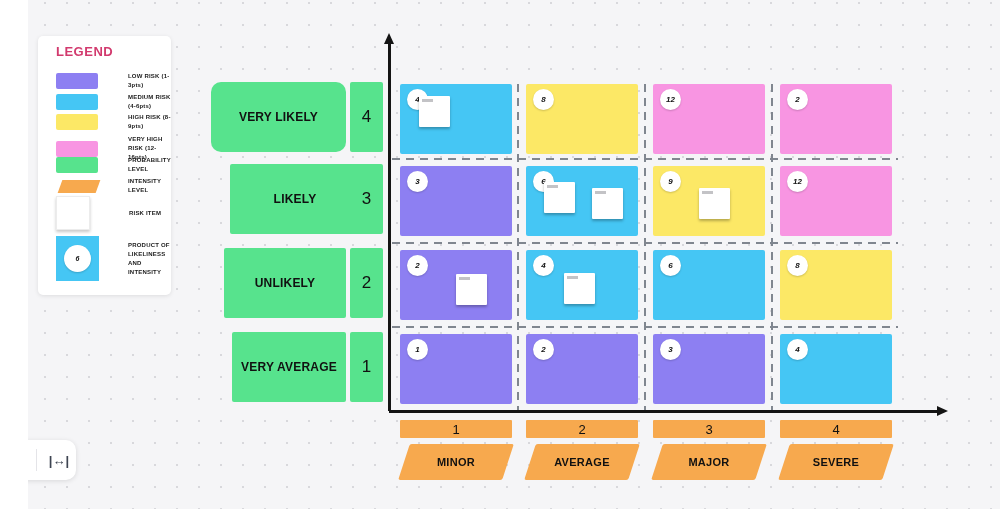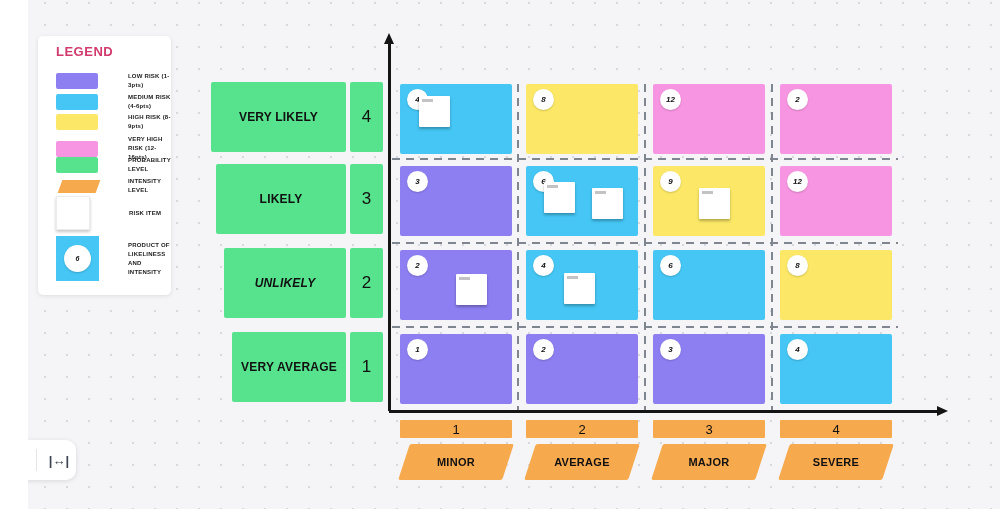--- a/index.html
+++ b/index.html
@@ -145,25 +145,25 @@
   <div class="axis-head-right"></div>
 
   <div class="dash-h" style="left:364px;top:158px;width:506px;"></div>
   <div class="dash-h" style="left:364px;top:242px;width:506px;"></div>
   <div class="dash-h" style="left:364px;top:326px;width:506px;"></div>
   <div class="dash-v" style="left:489px;top:84px;height:326px;"></div>
   <div class="dash-v" style="left:616px;top:84px;height:326px;"></div>
   <div class="dash-v" style="left:743px;top:84px;height:326px;"></div>
 
   <div id="row-labels">
-      <div class="row-label" style="left: 183px; top: 82px; width: 135px; height: 70px; background: rgb(87, 227, 141);">VERY LIKELY</div>
+      <div class="row-label" style="left: 183px; top: 82px; width: 135px; height: 70px; background: rgb(87, 227, 141); border-radius: 10px;">VERY LIKELY</div>
       <div class="row-num" style="left: 322px; top: 82px; width: 33px; height: 70px; background: rgb(87, 227, 141);">4</div>
-      <div class="row-label" style="left: 188px; top: 164px; width: 130px; height: 70px; background: rgb(87, 227, 141);">LIKELY</div>
+      <div class="row-label" style="left: 202px; top: 164px; width: 130px; height: 70px; background: rgb(87, 227, 141);">LIKELY</div>
       <div class="row-num" style="left: 322px; top: 164px; width: 33px; height: 70px; background: rgb(87, 227, 141);">3</div>
-      <div class="row-label" style="left: 196px; top: 248px; width: 122px; height: 70px; background: rgb(87, 227, 141); font-style: italic;">UNLIKELY</div>
+      <div class="row-label" style="left: 196px; top: 248px; width: 122px; height: 70px; background: rgb(87, 227, 141);">UNLIKELY</div>
       <div class="row-num" style="left: 322px; top: 248px; width: 33px; height: 70px; background: rgb(87, 227, 141);">2</div>
       <div class="row-label" style="left: 204px; top: 332px; width: 114px; height: 70px; background: rgb(87, 227, 141);">VERY AVERAGE</div>
       <div class="row-num" style="left: 322px; top: 332px; width: 33px; height: 70px; background: rgb(87, 227, 141);">1</div>
     </div>
   <div id="grid">
       <div class="cell" style="left: 372px; top: 84px; width: 112px; height: 70px; background: rgb(69, 198, 244);">
         <div class="badge">4</div>
         <div class="sticky" style="left: 19px; top: 12px; width: 31px; height: 31px;"></div>
       </div>
       <div class="cell" style="left: 498px; top: 84px; width: 112px; height: 70px; background: rgb(252, 232, 102);">

